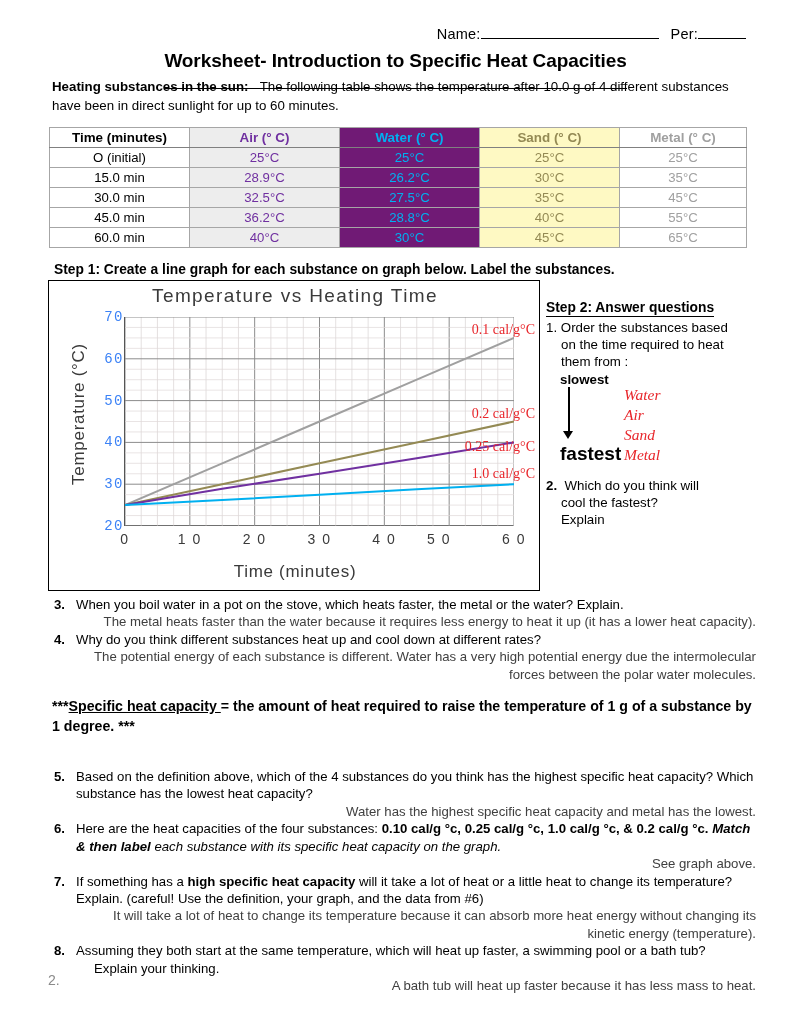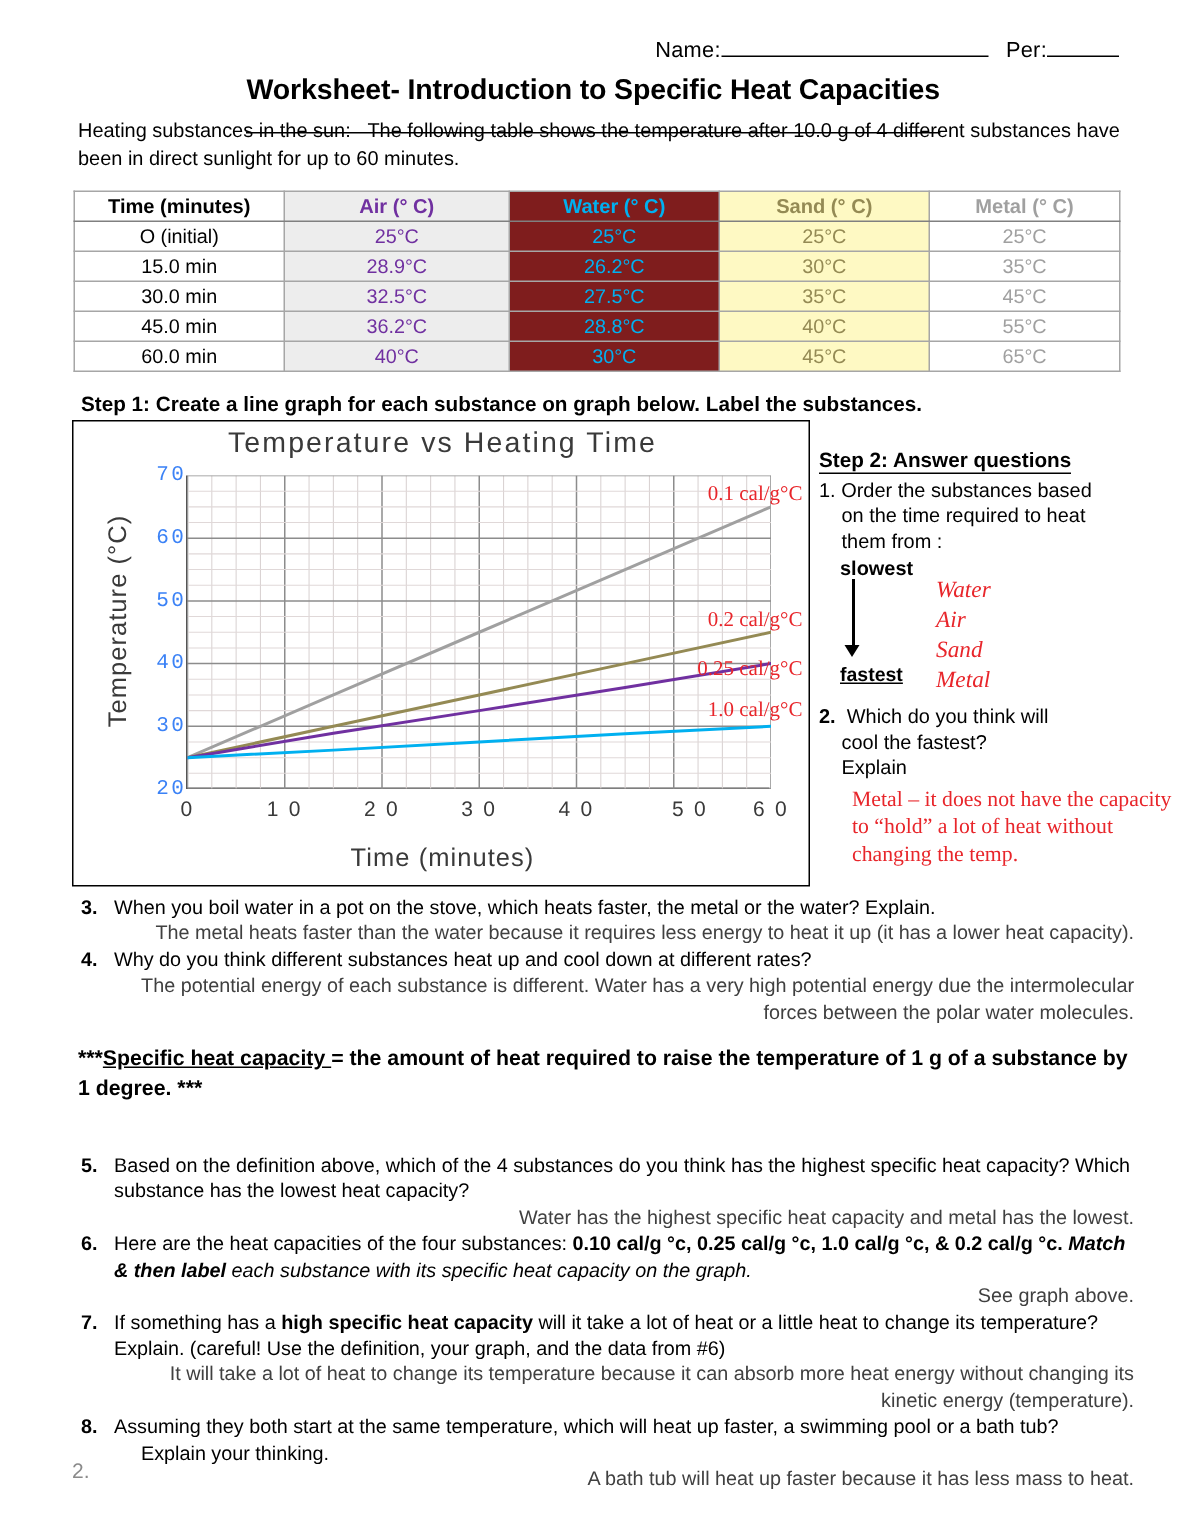--- a/index.html
+++ b/index.html
@@ -30,42 +30,42 @@
     text-align:center;
     font-size:19px; font-weight:bold;
     letter-spacing:-.1px;
   }
   .doc-title span { border-bottom:1.6px solid #000; padding-bottom:17px; }
 
   .intro {
     position:absolute; left:52px; top:77px; width:700px;
     font-size:13.3px; line-height:1.45;
   }
-  .intro b { font-weight:normal; }
+  .intro b { font-weight:bold; }
 
   
   .tbl-wrap { position:absolute; left:49px; top:127px; width:697px; }
   table.data {
     border-collapse:collapse; width:697px;
     table-layout:fixed;
   }
   table.data td, table.data th {
     border:1px solid #a6a6a6;
     height:20px; padding:0 4px;
     text-align:center;
     font-size:13.2px;
     font-weight:normal;
   }
   table.data thead th {
     font-weight:bold; font-size:13.4px;
     border-bottom:1.5px solid #808080;
   }
   table.data .c-time   { width:140px; background:#ffffff; }
   table.data .c-air    { width:150px; background:#ededed; }
-  table.data .c-water  { width:140px; background:#7f1d1d; }
+  table.data .c-water  { width:140px; background:#701a75; }
   table.data .c-sand   { width:140px; background:#fef9c3; }
   table.data .c-metal  { width:127px; background:#ffffff; }
   .v-air   { color:#7030a0; }
   .v-water { color:#00b0f0; }
   .v-sand  { color:#948a54; }
   .v-metal { color:#a0a0a0; }
   .v-time  { color:#000; font-style:normal; }
 
   
   .step1 {
@@ -121,21 +121,21 @@
   .step2 { position:absolute; left:546px; top:298px; width:235px; }
   .s2-head {
     font-size:13.8px; font-weight:bold;
     border-bottom:1.4px solid #000; display:inline-block;
     padding-bottom:1px;
   }
   .s2-q { font-size:13.3px; line-height:1.28; margin-top:2px; }
   .s2-q .num { font-weight:normal; }
   .s2-ind { padding-left:15px; }
   .s2-slowest { font-weight:bold; font-size:13.3px; padding-left:14px; margin-top:2px;}
-  .s2-fastest { font-weight:bold; font-size:13px; padding-left:14px;text-decoration:underline; }
+  .s2-fastest { font-weight:bold; font-size:19px; padding-left:14px; }
   .arrow-col { position:relative; height:56px;font-style:italic; }
   .arrow-line {
     position:absolute; left:22px; top:0; width:1.8px; height:46px; background:#000;
   }
   .arrow-head {
     position:absolute; left:17px; top:44px;
     width:0;height:0;border-left:5.5px solid transparent;border-right:5.5px solid transparent;
     border-top:8px solid #000;
   }
   .order-list {
@@ -349,21 +349,21 @@
       <div class="ytick" style="top: 167.2px;">30</div>
       <div class="ytick" style="top: 125.4px;">40</div>
       <div class="ytick" style="top: 83.6px;">50</div>
       <div class="ytick" style="top: 41.8px;">60</div>
       <div class="ytick" style="top: 0px;">70</div>
       <div class="xtick" style="left: 0px;">0</div>
       <div class="xtick" style="left: 64.8333px;">1 0</div>
       <div class="xtick" style="left: 129.667px;">2 0</div>
       <div class="xtick" style="left: 194.5px;">3 0</div>
       <div class="xtick" style="left: 259.333px;">4 0</div>
-      <div class="xtick" style="left: 335px;">5 0</div>
+      <div class="xtick" style="left: 314px;">5 0</div>
       <div class="xtick" style="left: 389px;">6 0</div>
     </div>
 <div class="ann" style="top: 40.9px; right: 4px;">0.1 cal/g°C</div>
     <div class="ann" style="top: 124.5px; right: 4px;">0.2 cal/g°C</div>
     <div class="ann" style="top: 158.4px; right: 4px;">0.25 cal/g°C</div>
     <div class="ann" style="top: 185.2px; right: 4px;">1.0 cal/g°C</div>
   </div>
 
 <div class="step2">
   <div class="s2-head">Step 2: Answer questions</div>
@@ -385,21 +385,20 @@
     </div>
   </div>
   <div class="s2-fastest">fastest</div>
 
   <div class="s2-q" style="margin-top:12px;">
     <span class="num" style="font-weight:bold;">2.</span>
     &nbsp;<span>Which do you think will</span>
     <div class="s2-ind">cool the fastest?</div>
     <div class="s2-ind">Explain</div>
   </div>
-  <div class="s2-ans">Metal – it does not have the capacity to “hold” a lot of heat without changing the temp.</div>
 </div>
 
 <div class="qlist">
   <div class="q">
     <div class="qn">3.</div>
     <div class="qb">
       <span>When you boil water in a pot on the stove, which heats faster, the metal or the water? Explain.</span>
       <div class="ansr ind">The metal heats faster than the water because it requires less energy to heat it up (it has a lower heat capacity).</div>
     </div>
   </div>

